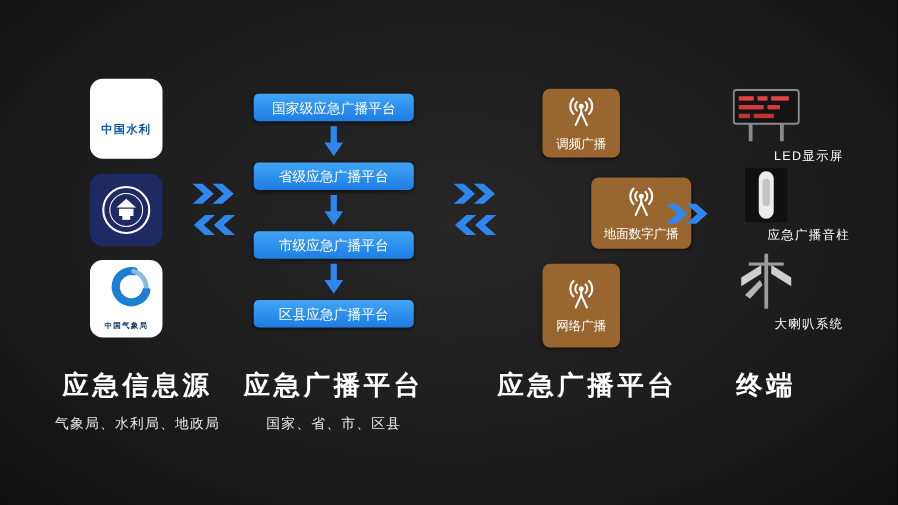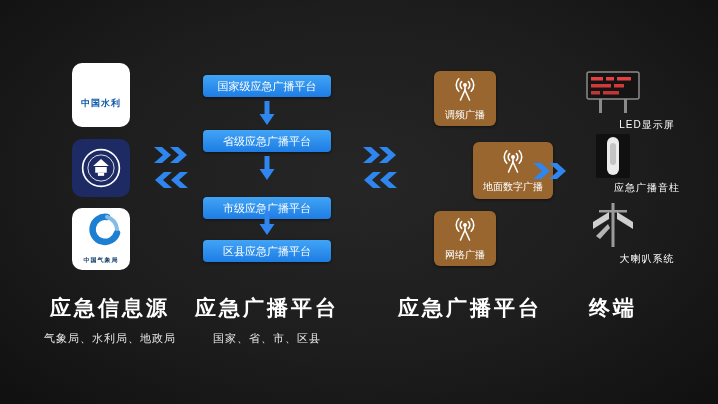--- a/index.html
+++ b/index.html
@@ -87,21 +87,21 @@
     <polygon points="1,1 9,1 18,9 9,17 1,17 10,9" fill="#2f86ee"></polygon>
     <polygon points="17,1 25,1 34,9 25,17 17,17 26,9" fill="#2f86ee"></polygon>
   </svg>
   <svg class="abs arrow-left" style="left:153px; top:171px;" width="36" height="18" viewBox="0 0 36 18">
     <polygon points="1,1 9,1 18,9 9,17 1,17 10,9" fill="#2f86ee"></polygon>
     <polygon points="17,1 25,1 34,9 25,17 17,17 26,9" fill="#2f86ee"></polygon>
   </svg>
 
   <div class="level-btn" style="top:75px;">国家级应急广播平台</div>
   <div class="level-btn" style="top:130px;">省级应急广播平台</div>
-  <div class="level-btn" style="top:197px;text-align:center;">市级应急广播平台</div>
+  <div class="level-btn" style="top:185px;text-align:center;">市级应急广播平台</div>
   <div class="level-btn" style="top:240px;">区县应急广播平台</div>
 
   <svg class="abs" style="left:259px; top:100px;" width="16" height="26" viewBox="0 0 16 26">
     <path d="M5.5 1 H10.5 V14 H15.5 L8 25 L0.5 14 H5.5 Z" fill="#2f86ee"></path>
   </svg>
   <svg class="abs" style="left:259px; top:155px;" width="16" height="26" viewBox="0 0 16 26">
     <path d="M5.5 1 H10.5 V14 H15.5 L8 25 L0.5 14 H5.5 Z" fill="#2f86ee"></path>
   </svg>
   <svg class="abs" style="left:259px; top:210px;" width="16" height="26" viewBox="0 0 16 26">
     <path d="M5.5 1 H10.5 V14 H15.5 L8 25 L0.5 14 H5.5 Z" fill="#2f86ee"></path>
@@ -141,21 +141,21 @@
         <path d="M18.2 2.8 a8.8 8.8 0 0 1 0 12.4"></path>
         <path d="M12 11 v4"></path>
           <path d="M12 14 l-4.5 10"></path>
           <path d="M12 14 l4.5 10"></path>
       </g>
       <circle cx="12" cy="9" r="2" fill="#fff"></circle>
     </svg>
     <span>地面数字广播</span>
   </div>
 
-  <div class="channel-box" style="left:434px; top:211px; width:62px; height:55px;">
+  <div class="channel-box" style="left:434px; top:211px; width:62px; height:67px;">
     <svg width="24" height="26" viewBox="0 0 24 26">
       <g stroke="#fff" stroke-width="1.6" fill="none" stroke-linecap="round">
         <path d="M8.6 12.4 a4.8 4.8 0 0 1 0-6.8"></path>
         <path d="M15.4 5.6 a4.8 4.8 0 0 1 0 6.8"></path>
         <path d="M5.8 15.2 a8.8 8.8 0 0 1 0-12.4"></path>
         <path d="M18.2 2.8 a8.8 8.8 0 0 1 0 12.4"></path>
         <path d="M12 11 v4"></path>
           <path d="M12 14 l-4.5 10"></path>
           <path d="M12 14 l4.5 10"></path>
       </g>

